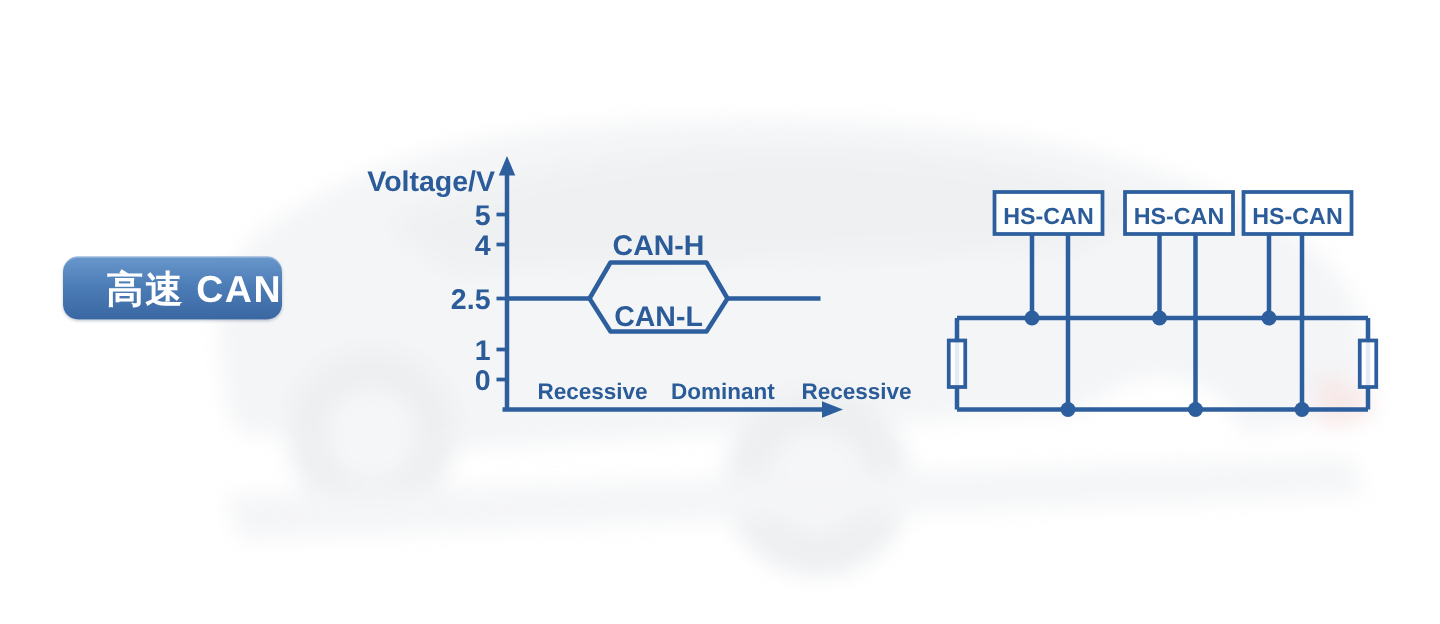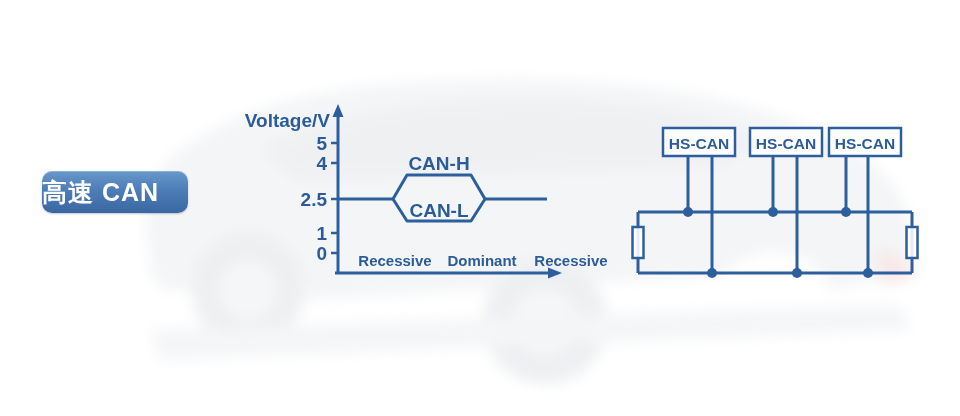--- a/index.html
+++ b/index.html
@@ -12,21 +12,21 @@
 
   
   .car-layer { opacity:0.55; }
 
   
   .badge {
     position:absolute; left:42px; top:171px; width:146px; height:42px;
     border-radius:10px;
     background:linear-gradient(180deg,#6797cb 0%, #4c7cb5 48%, #3a67a2 100%);
     box-shadow:0 1px 2px rgba(20,40,80,0.25), inset 0 1px 0 rgba(255,255,255,0.25);
-    display:flex; align-items:center; justify-content:flex-start;
+    display:flex; align-items:center; justify-content:flex-end;
     color:#ffffff; font-weight:bold; font-size:25px; letter-spacing:1px;
   }
 
   
   text { font-family:"Liberation Sans", sans-serif; font-weight:bold; fill:#2b5c99; }
   .t19 { font-size:19px; }
   .t15 { font-size:15px; }
   .t16 { font-size:15.5px; }
   .ln  { stroke:#2d5f9e; fill:none; }
   .fl  { fill:#2d5f9e; stroke:none; }

